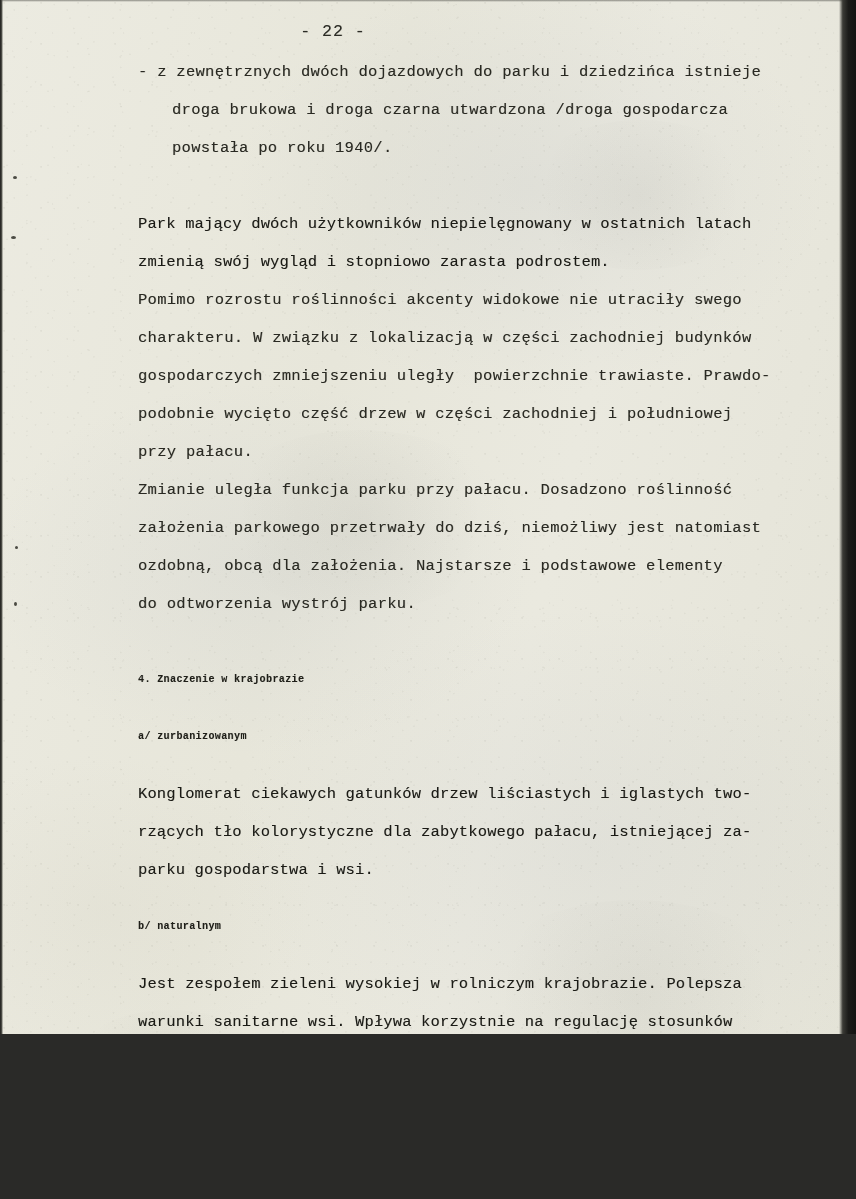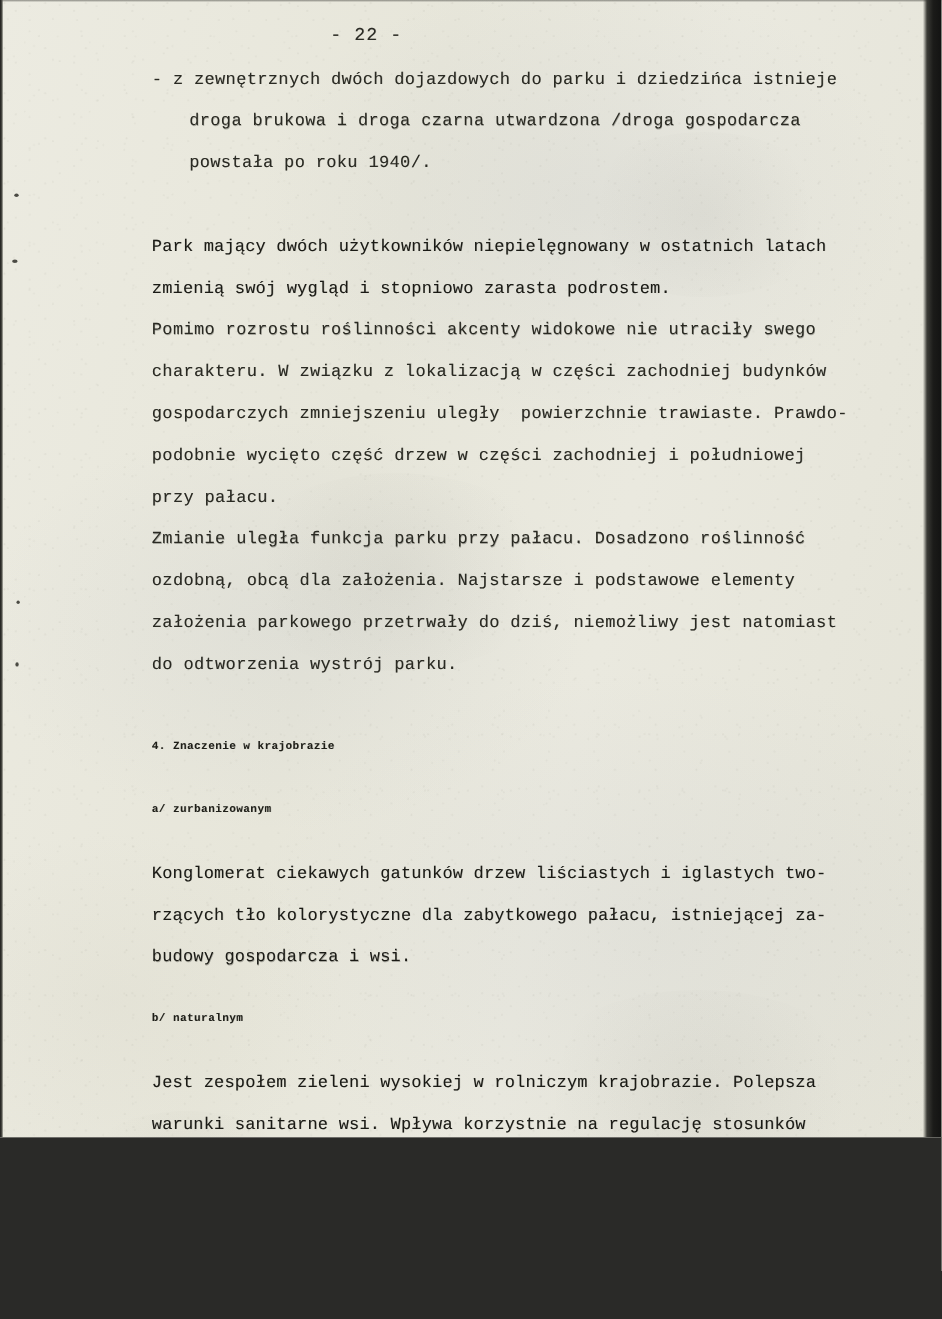--- a/index.html
+++ b/index.html
@@ -164,33 +164,33 @@
         </div>
         <div>
           <div class="line w-norm">Pomimo rozrostu roślinności akcenty widokowe nie utraciły swego</div>
           <div class="line w-norm">charakteru. W związku z lokalizacją w części zachodniej budynków</div>
           <div class="line w-norm">gospodarczych zmniejszeniu uległy  powierzchnie trawiaste. Prawdo-</div>
           <div class="line w-norm">podobnie wycięto część drzew w części zachodniej i południowej</div>
           <div class="line w-norm">przy pałacu.</div>
         </div>
         <div>
           <div class="line w-norm">Zmianie uległa funkcja parku przy pałacu. Dosadzono roślinność</div>
+          <div class="line w-norm">założenia parkowego przetrwały do dziś, niemożliwy jest natomiast</div>
           <div class="line w-norm">ozdobną, obcą dla założenia. Najstarsze i podstawowe elementy</div>
-          <div class="line w-norm">założenia parkowego przetrwały do dziś, niemożliwy jest natomiast</div>
           <div class="line w-norm">do odtworzenia wystrój parku.</div>
         </div>
         <div class="blank"></div>
         <div class="sect">4. Znaczenie w krajobrazie</div>
         <div class="half"></div>
         <div class="sect">a/ zurbanizowanym</div>
         <div class="half"></div>
         <div>
           <div class="line w-dark">Konglomerat ciekawych gatunków drzew liściastych i iglastych two-</div>
           <div class="line w-dark">rzących tło kolorystyczne dla zabytkowego pałacu, istniejącej za-</div>
-          <div class="line w-dark">budowy gospodarcza i wsi.</div>
+          <div class="line w-dark">parku gospodarstwa i wsi.</div>
         </div>
         <div class="half"></div>
         <div class="sect">b/ naturalnym</div>
         <div class="half"></div>
         <div>
           <div class="line w-dark">Jest zespołem zieleni wysokiej w rolniczym krajobrazie. Polepsza</div>
           <div class="line w-dark">warunki sanitarne wsi. Wpływa korzystnie na regulację stosunków</div>
           <div class="line w-dark">wodnych .</div>
         </div>
       </div>

